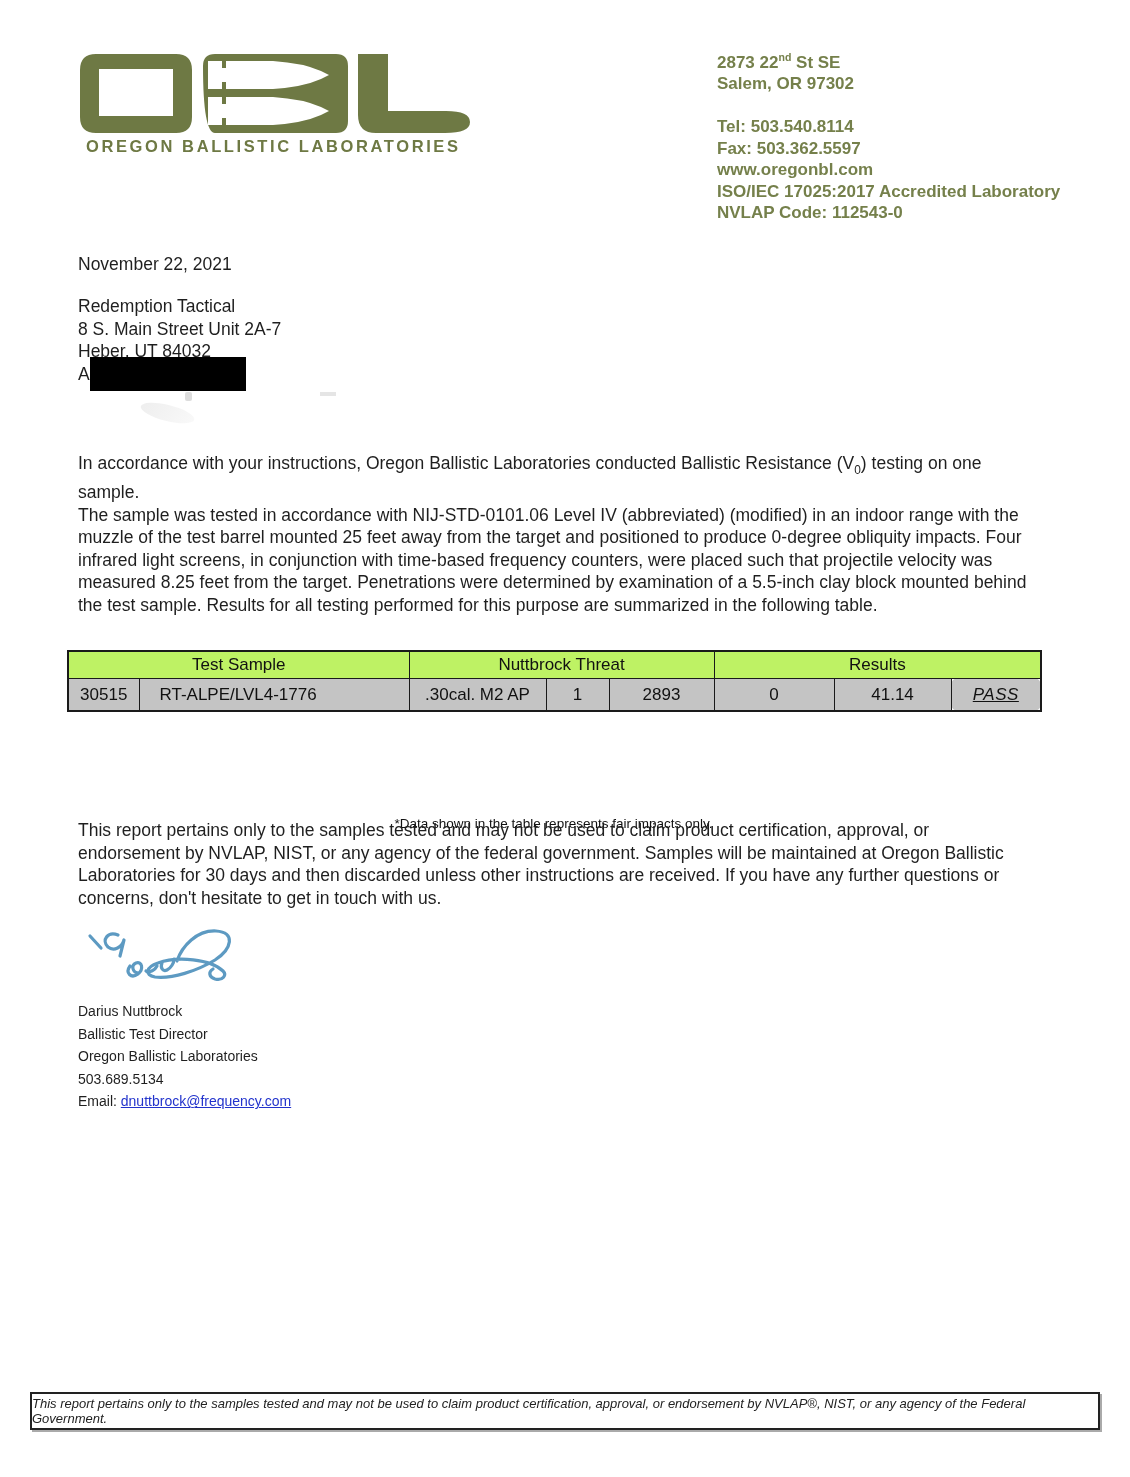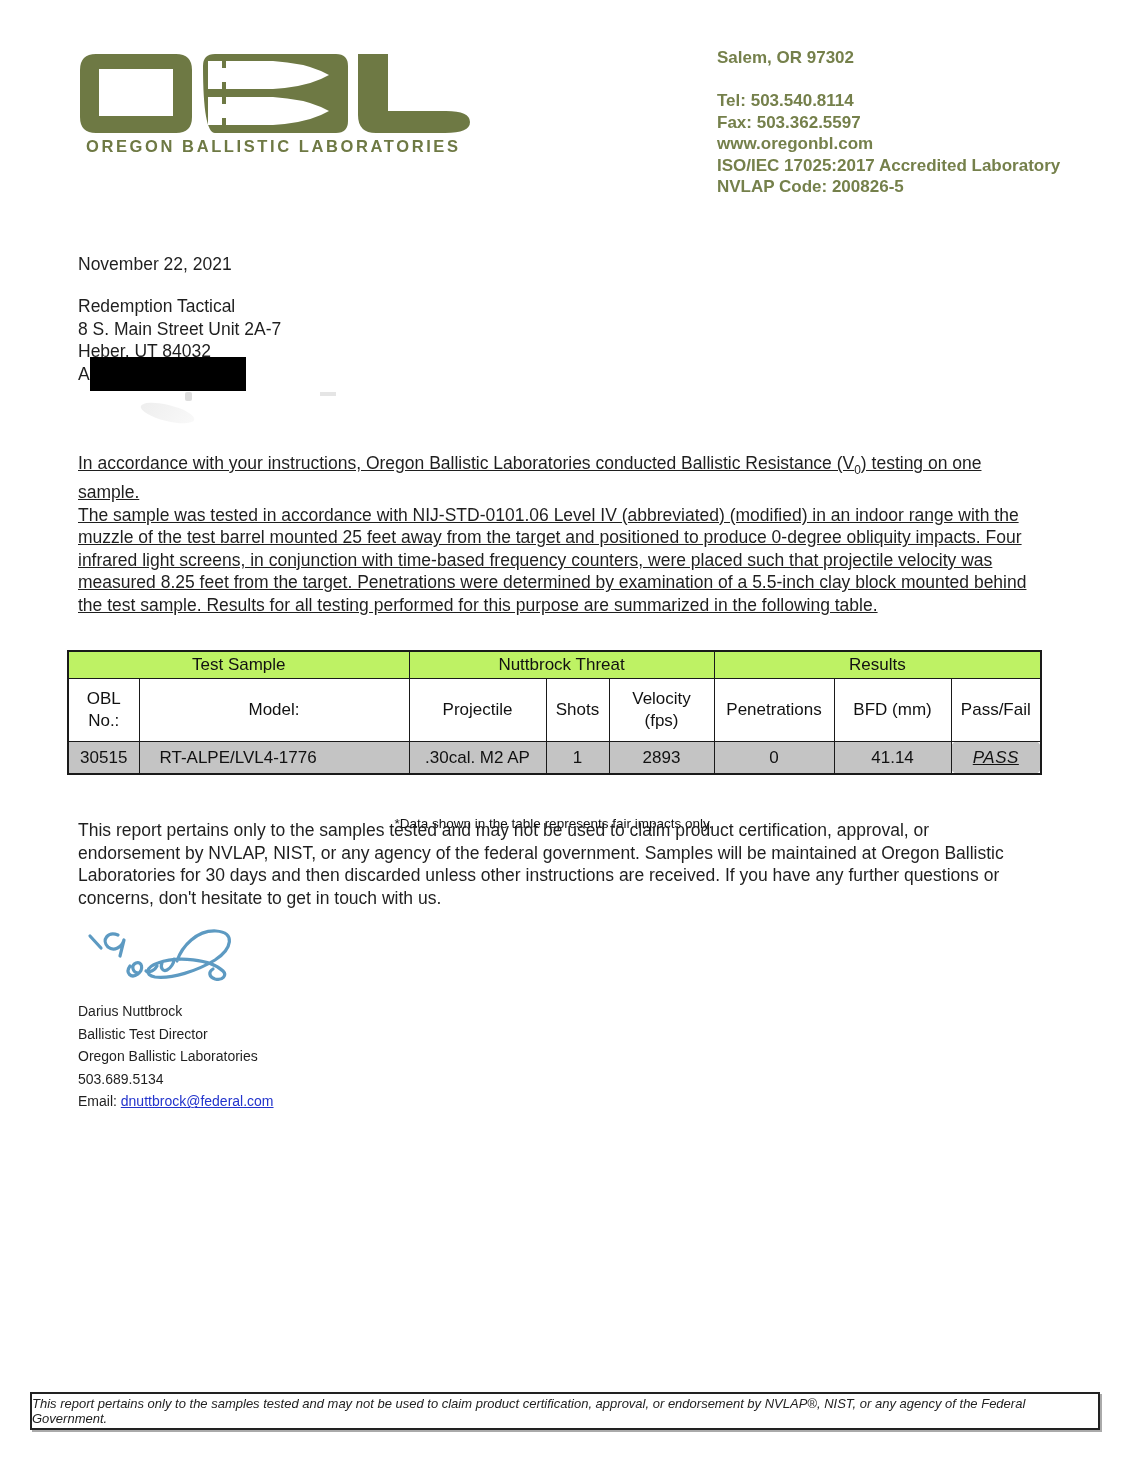--- a/index.html
+++ b/index.html
@@ -33,21 +33,21 @@
   .recipient-block {
     position: absolute; left: 78px; top: 295px;
     font-size: 17.5px; line-height: 22.5px;
   }
   .redaction-bar {
     position: absolute; left: 90px; top: 357px;
     width: 156px; height: 34px; background: #000;
   }
   .body-text {
     position: absolute; left: 78px; top: 452px; width: 952px;
-    font-size: 17.5px; line-height: 22.6px; text-decoration: underline;
+    font-size: 17.5px; line-height: 22.6px;
   }
   .body-text p { margin: 0; }
   .body-text sub { font-size: 68%; vertical-align: sub; }
   .closing-text {
     position: absolute; left: 78px; top: 819px; width: 952px;
     font-size: 17.5px; line-height: 22.6px;
   }
   
   .results-table {
     position: absolute; left: 67px; top: 650px;
@@ -111,27 +111,28 @@
       <rect x="147" y="28" width="4" height="7"></rect>
       <rect x="147" y="43" width="4" height="7"></rect>
       <rect x="147" y="64" width="4" height="7"></rect>
 
       <path d="M283,0 H313 V57 H371 Q395,57 395,68 Q395,79 370,79 H301 Q283,79 283,61 Z"></path>
     </g>
   </svg>
   <div class="wordmark">OREGON BALLISTIC LABORATORIES</div>
 
   <div class="contact-block">
+    <div><span>2873 22</span><sup>nd</sup><span> St SE</span></div>
     <div>Salem, OR 97302</div>
     <div class="gap"></div>
     <div>Tel: 503.540.8114</div>
     <div>Fax: 503.362.5597</div>
     <div>www.oregonbl.com</div>
     <div>ISO/IEC 17025:2017 Accredited Laboratory</div>
-    <div>NVLAP Code: 200826-5</div>
+    <div>NVLAP Code: 112543-0</div>
   </div>
 
   <div class="date-line">November 22, 2021</div>
 
   <div class="recipient-block">
     <div>Redemption Tactical</div>
     <div>8 S. Main Street Unit 2A-7</div>
     <div>Heber, UT 84032</div>
     <div>A</div>
   </div>
@@ -156,30 +157,20 @@
         <col style="width:120px">
         <col style="width:117px">
         <col style="width:90px">
     </colgroup>
     <tbody>
         <tr class="group-row">
       <th colspan="2">Test Sample</th>
       <th colspan="3">Nuttbrock Threat</th>
       <th colspan="3">Results</th>
     </tr>
-    <tr class="sub-row">
-      <th>OBL No.:</th>
-      <th>Model:</th>
-      <th>Projectile</th>
-      <th>Shots</th>
-      <th>Velocity (fps)</th>
-      <th>Penetrations</th>
-      <th>BFD (mm)</th>
-      <th>Pass/Fail</th>
-    </tr>
     <tr class="data-row">
       <td>30515</td>
       <td class="cell-model">RT-ALPE/LVL4-1776</td>
       <td>.30cal. M2 AP</td>
       <td>1</td>
       <td>2893</td>
       <td>0</td>
       <td>41.14</td>
       <td class="cell-pass">PASS</td>
     </tr>
@@ -196,20 +187,20 @@
       <path d="M50,44 C45,51 51,57 58,52 C64,47 62,39 56,41 C51,43 52,51 59,51 M66,49 C70,51 75,48 77,44 M82,41 C80,46 83,50 87,48 C91,46 94,41 94,37"></path>
       <path d="M97,39 C102,24 117,8 136,9 C156,10 152,27 135,38 C117,49 92,57 75,55 C64,53 66,45 78,41 C97,34 131,37 143,49 C147,53 143,59 135,57 C129,55 128,50 133,47"></path>
     </g>
   </svg>
 
   <div class="signer-block">
     <div>Darius Nuttbrock</div>
     <div>Ballistic Test Director</div>
     <div>Oregon Ballistic Laboratories</div>
     <div>503.689.5134</div>
-    <div><span>Email: </span><a class="email-link">dnuttbrock@federal.com</a></div>
+    <div><span>Email: </span><a class="email-link">dnuttbrock@frequency.com</a></div>
   </div>
 
   <div class="footer-box">
     <span>This report pertains only to the samples tested and may not be used to claim product certification, approval, or endorsement by NVLAP®, NIST, or any agency of the Federal Government.</span>
   </div>
 
 </div>
 
 </body></html>

